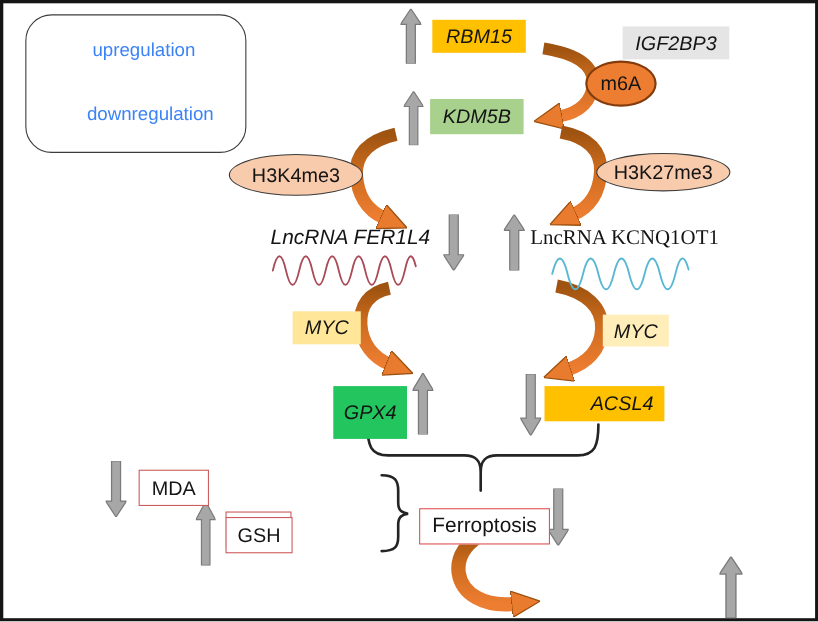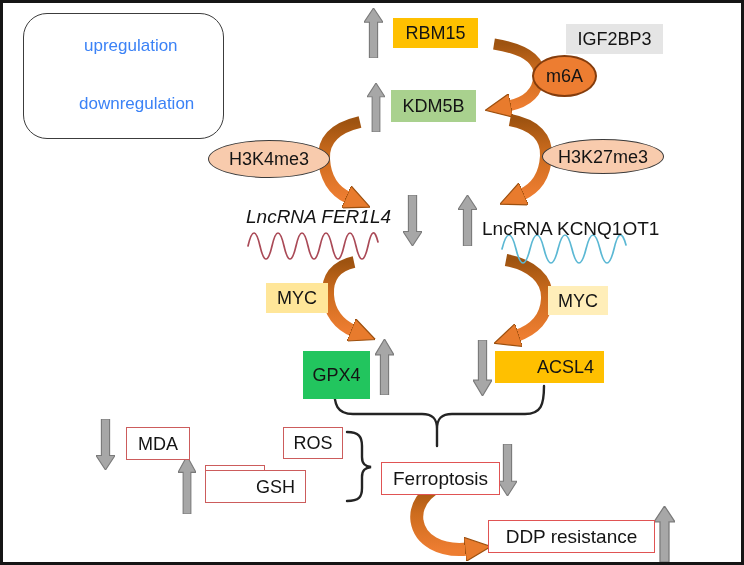--- a/index.html
+++ b/index.html
@@ -5,21 +5,21 @@
   html,body{margin:0;padding:0;background:#ffffff;font-family:"Liberation Sans",sans-serif;}
   #canvas{
     position:relative;width:744px;height:565px;box-sizing:border-box;
     background:#ffffff;border:3px solid #151515;overflow:hidden;
   }
   #artwork{position:absolute;left:0;top:0;width:744px;height:565px;z-index:1;}
   .node{
     position:absolute;z-index:2;display:flex;align-items:center;justify-content:center;
     font-size:18px;color:#141414;white-space:nowrap;line-height:1;
   }
-  .fillbox{border:none;}
+  .fillbox{border:none;font-style:italic;}
   .redbox{background:#ffffff;border:1.4px solid #cc5c5c;}
   .redbox.big{border-color:#e05353;}
   .ellipse{border-radius:50%;}
   .plainlabel{background:transparent;font-size:19px;}
   .legend{
     position:absolute;left:20px;top:10px;width:201px;height:126px;box-sizing:border-box;
     border:1.6px solid #3c3c3c;border-radius:24px;background:#fff;z-index:2;
   }
   .legend-label{position:absolute;font-size:17px;color:#3b82f6;white-space:nowrap;}
 </style>
@@ -88,35 +88,33 @@
   <div class="node ellipse" style="left:529px;top:52px;width:61px;height:38px;background:#ed7d31;border:2px solid #843c0c;">m6A</div>
 
   <div class="node fillbox" style="left:388px;top:87px;width:85px;height:32px;background:#a9d18e;">KDM5B</div>
 
   <div class="node ellipse" style="left:205px;top:137px;width:120px;height:36px;background:#f8cbad;border:1.5px solid #3b3b3b;">H3K4me3</div>
 
   <div class="node ellipse" style="left:539px;top:136px;width:120px;height:33px;background:#f8cbad;border:1.5px solid #3b3b3b;">H3K27me3</div>
 
   <div class="node plainlabel" style="left:243px;top:204px;font-style:italic;">LncRNA FER1L4</div>
 
-  <div class="node plainlabel" style="left:479px;top:216px;">LncRNA KCNQ1OT1</div>
+  <div class="node plainlabel" style="left:479px;top:204px;font-family:Liberation Serif, serif;">LncRNA KCNQ1OT1</div>
 
   <div class="node fillbox" style="left:263px;top:280px;width:62px;height:30px;background:#ffe699;">MYC</div>
 
   <div class="node fillbox" style="left:545px;top:283px;width:60px;height:29px;background:#ffeeb9;">MYC</div>
 
   <div class="node fillbox" style="left:300px;top:348px;width:67px;height:48px;background:#22c55e;">GPX4</div>
 
   <div class="node fillbox" style="left:492px;top:348px;width:77px;height:32px;background:#ffc000;padding-left:32px;">ACSL4</div>
 
   <div class="node redbox" style="left:123px;top:424px;width:62px;height:31px;">MDA</div>
 
   <div class="node redbox" style="left:202px;top:424px;width:58px;height:31px;margin-top:38px;">Iron</div>
 
-  <div class="node redbox" style="left:280px;top:424px;width:58px;height:30px;">ROS</div>
 
-  <div class="node redbox" style="left:202px;top:467px;width:59px;height:31px;padding-left:40px;">GSH</div>
+  <div class="node redbox" style="left:202px;top:467px;width:59px;height:31px;">GSH</div>
 
   <div class="node redbox big" style="left:378px;top:447px;width:117px;height:31px;font-size:19px;margin-top:12px;">Ferroptosis</div>
 
-  <div class="node redbox big" style="left:485px;top:517px;width:165px;height:31px;font-size:19px;">DDP resistance</div>
 
 </div>
 
 </body></html>

